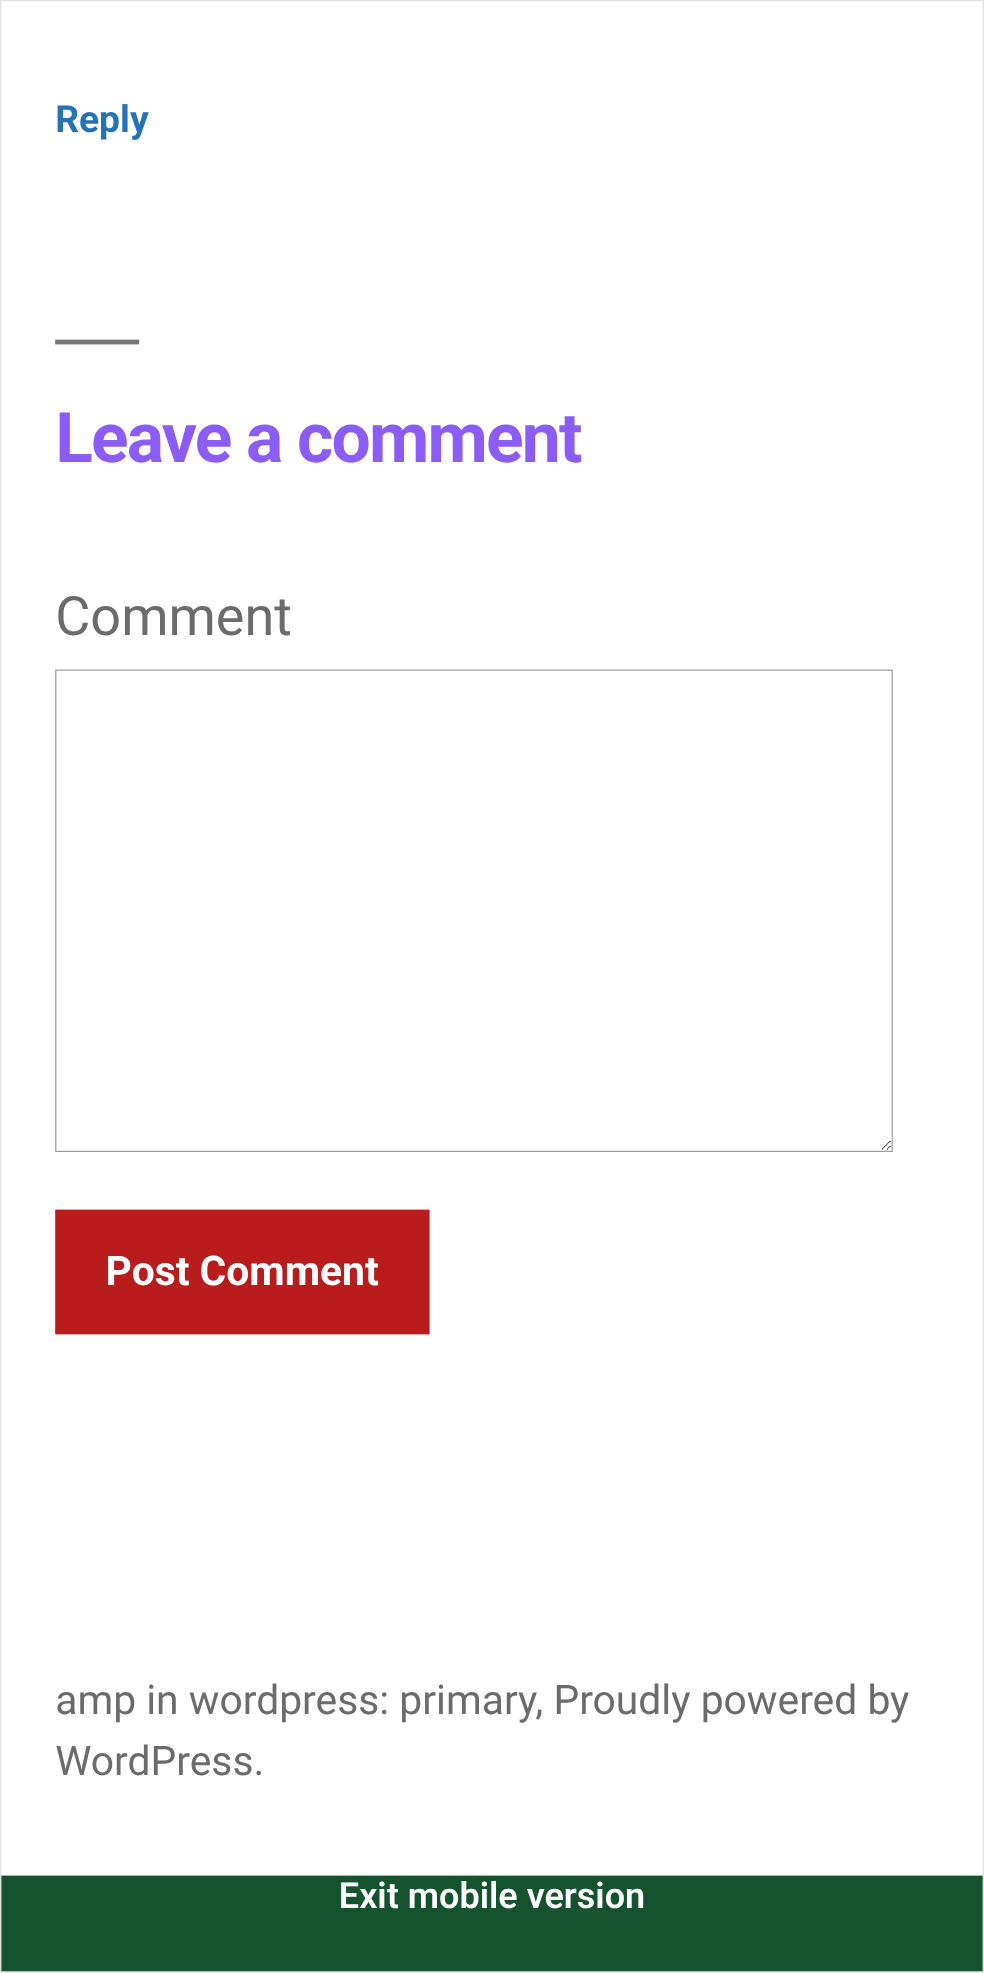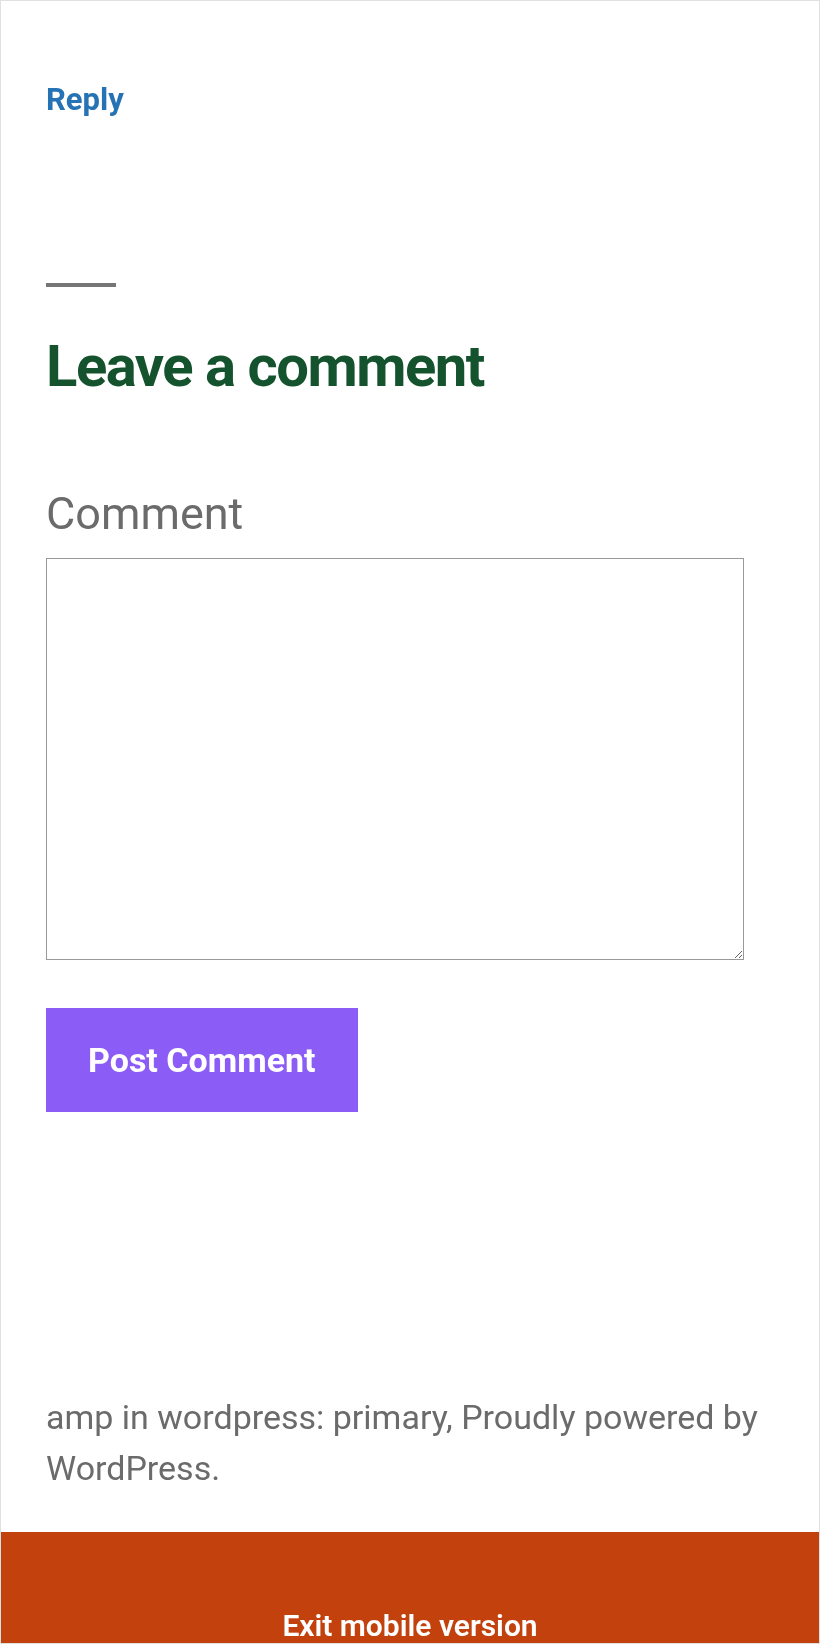--- a/index.html
+++ b/index.html
@@ -29,21 +29,21 @@
     }
     .divider {
       width: 70px;
       height: 4px;
       background: #767676;
       margin-top: 165px;
     }
     .heading {
       font-size: 58px;
       font-weight: 700;
-      color: #14532d;
+      color: #8b5cf6;
       letter-spacing: -1.5px;
       margin-top: 48px;
       line-height: 1.1;
     }
     .comment-label {
       color: #6b6b6b;
       font-size: 45px;
       font-weight: 400;
       margin-top: 88px;
     }
@@ -52,21 +52,21 @@
       height: 402px;
       border: 1px solid #999999;
       margin-top: 18px;
       font-family: inherit;
       font-size: 28px;
       padding: 12px;
       resize: vertical;
       display: block;
     }
     .post-button {
-      background: #8b5cf6;
+      background: #b91c1c;
       color: #ffffff;
       font-size: 34px;
       font-weight: 700;
       border: none;
       padding: 32px 42px;
       margin-top: 48px;
       cursor: pointer;
       font-family: inherit;
     }
     .footer-text {
@@ -74,24 +74,24 @@
       font-size: 34px;
       font-weight: 400;
       margin-top: 280px;
       line-height: 1.5;
     }
     .exit-bar {
       position: absolute;
       bottom: 0;
       left: 0;
       width: 100%;
-      height: 111px;
-      background: #c2410c;
+      height: 80px;
+      background: #14532d;
       display: flex;
-      align-items: flex-end;
+      align-items: flex-start;
       justify-content: center;
       cursor: pointer;
     }
     .exit-text {
       color: #ffffff;
       font-size: 30px;
       font-weight: 600;
     }
   </style>
 </head>

